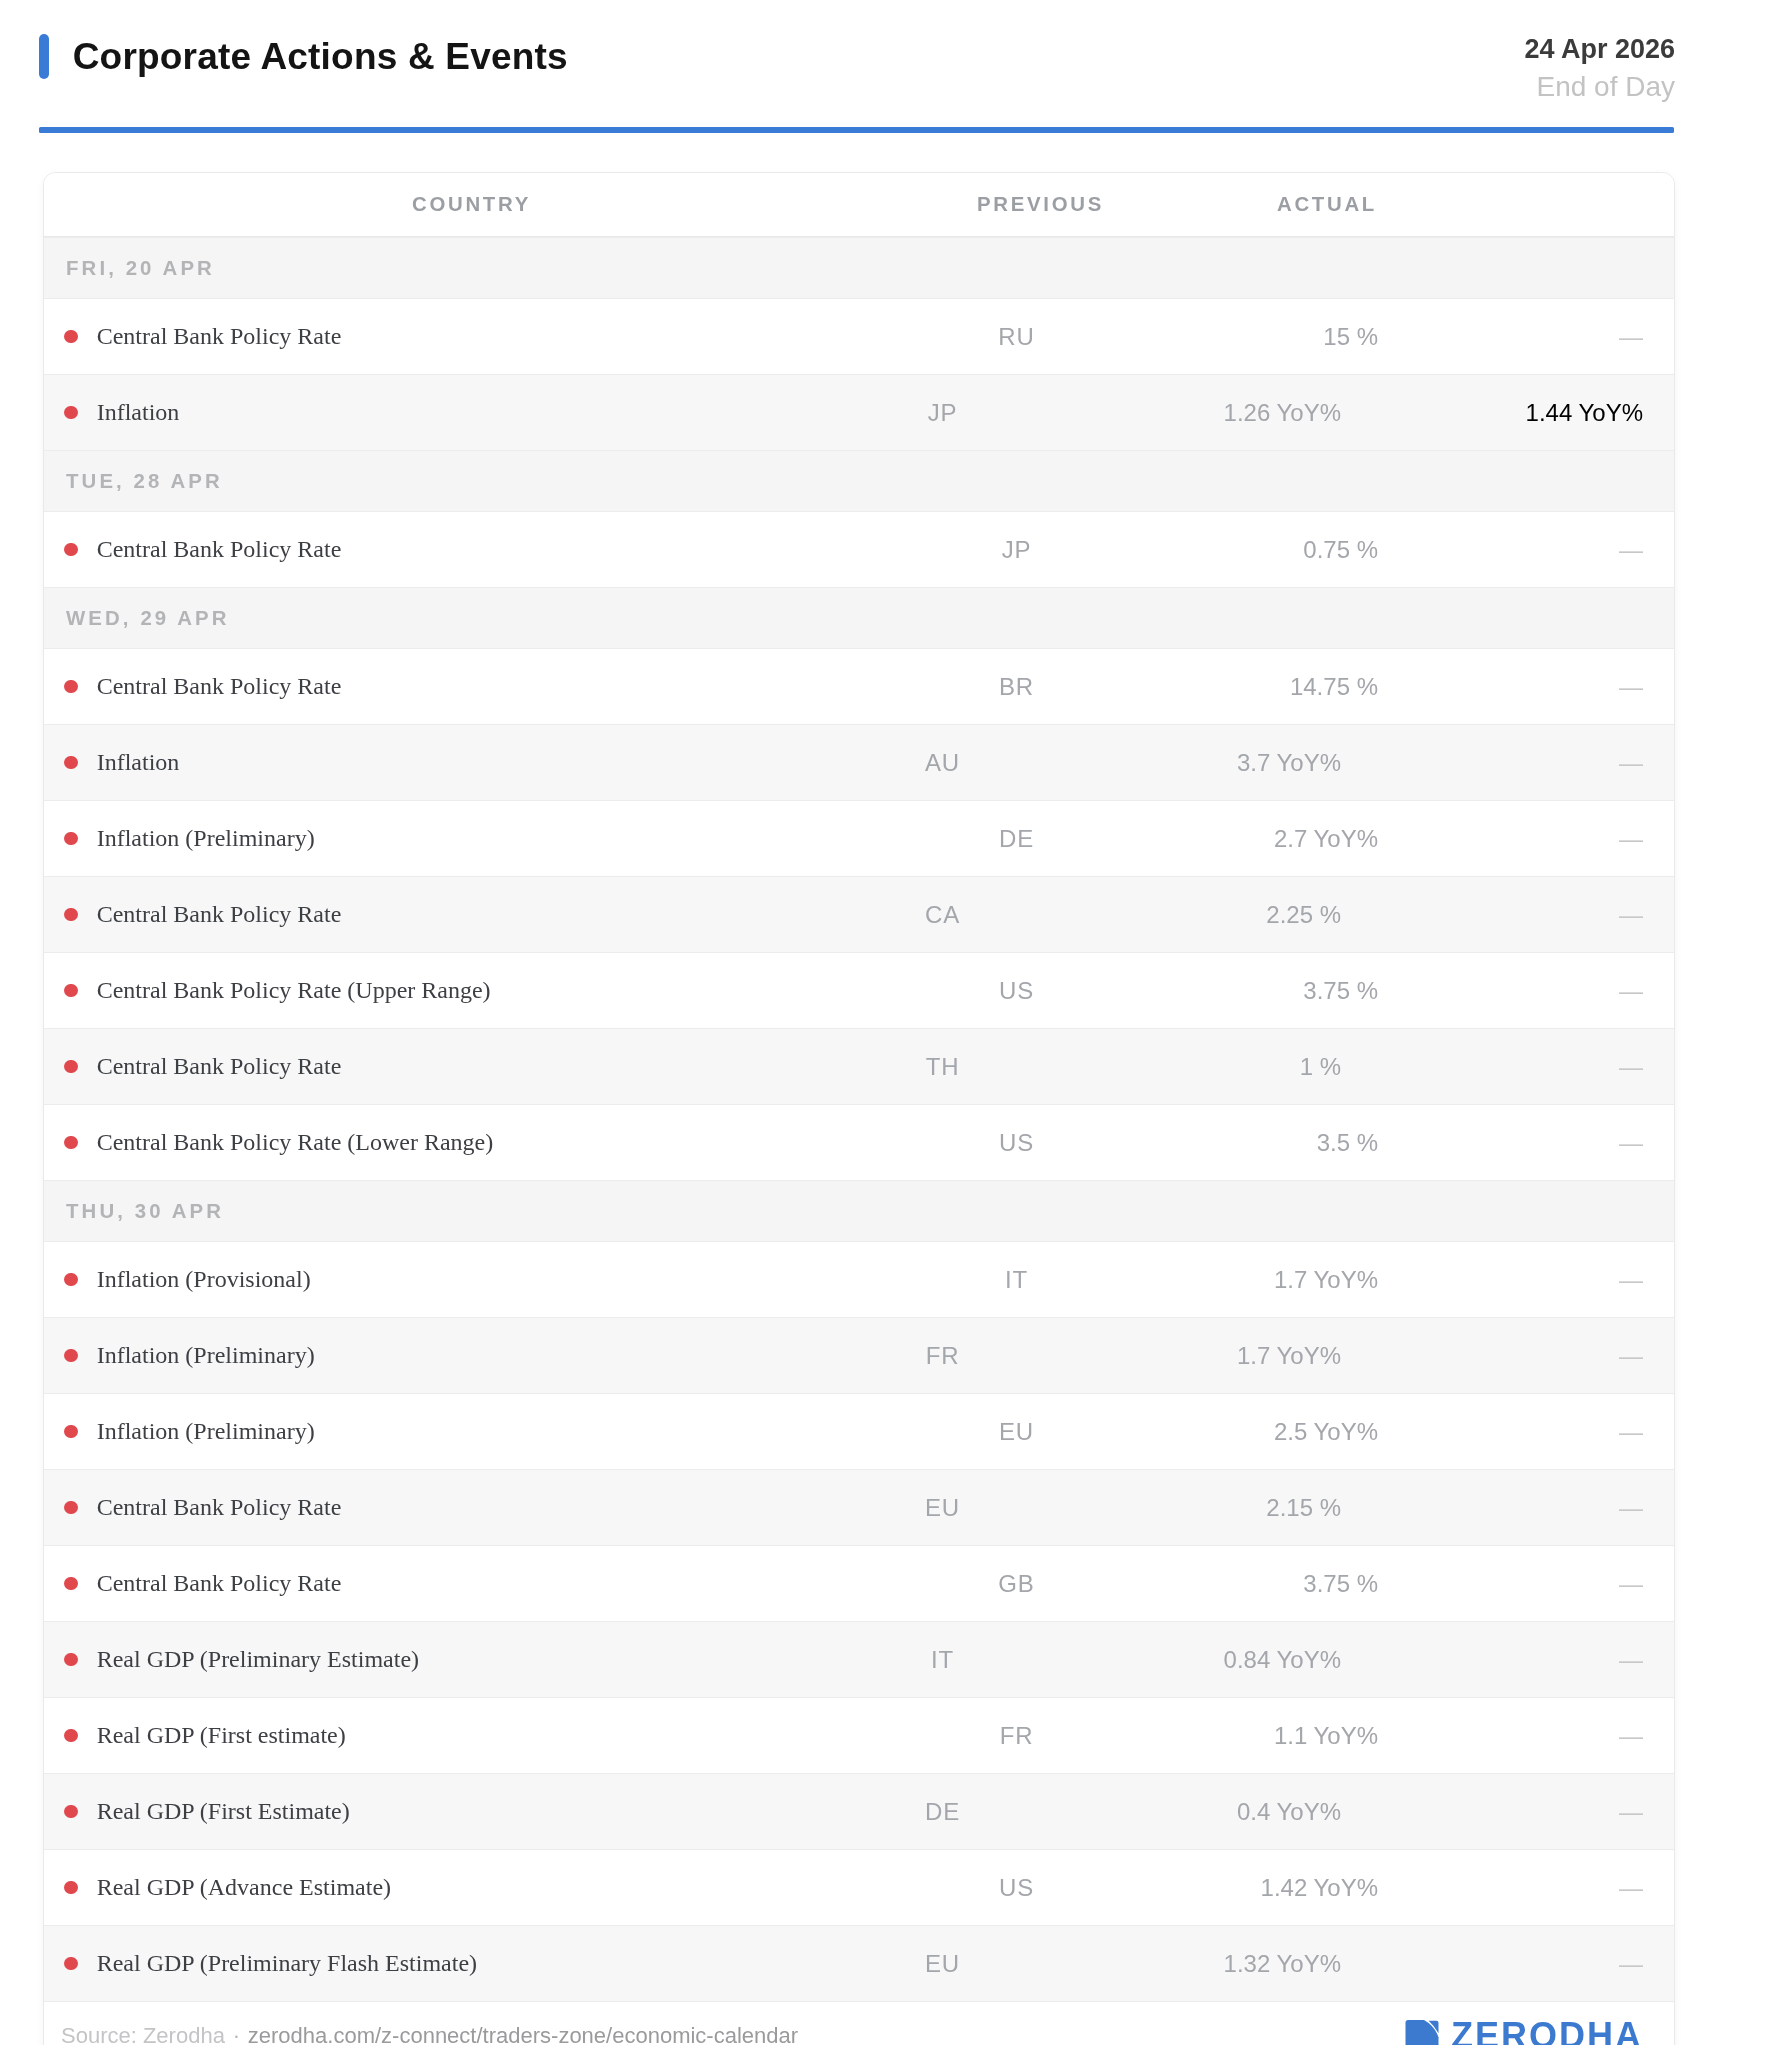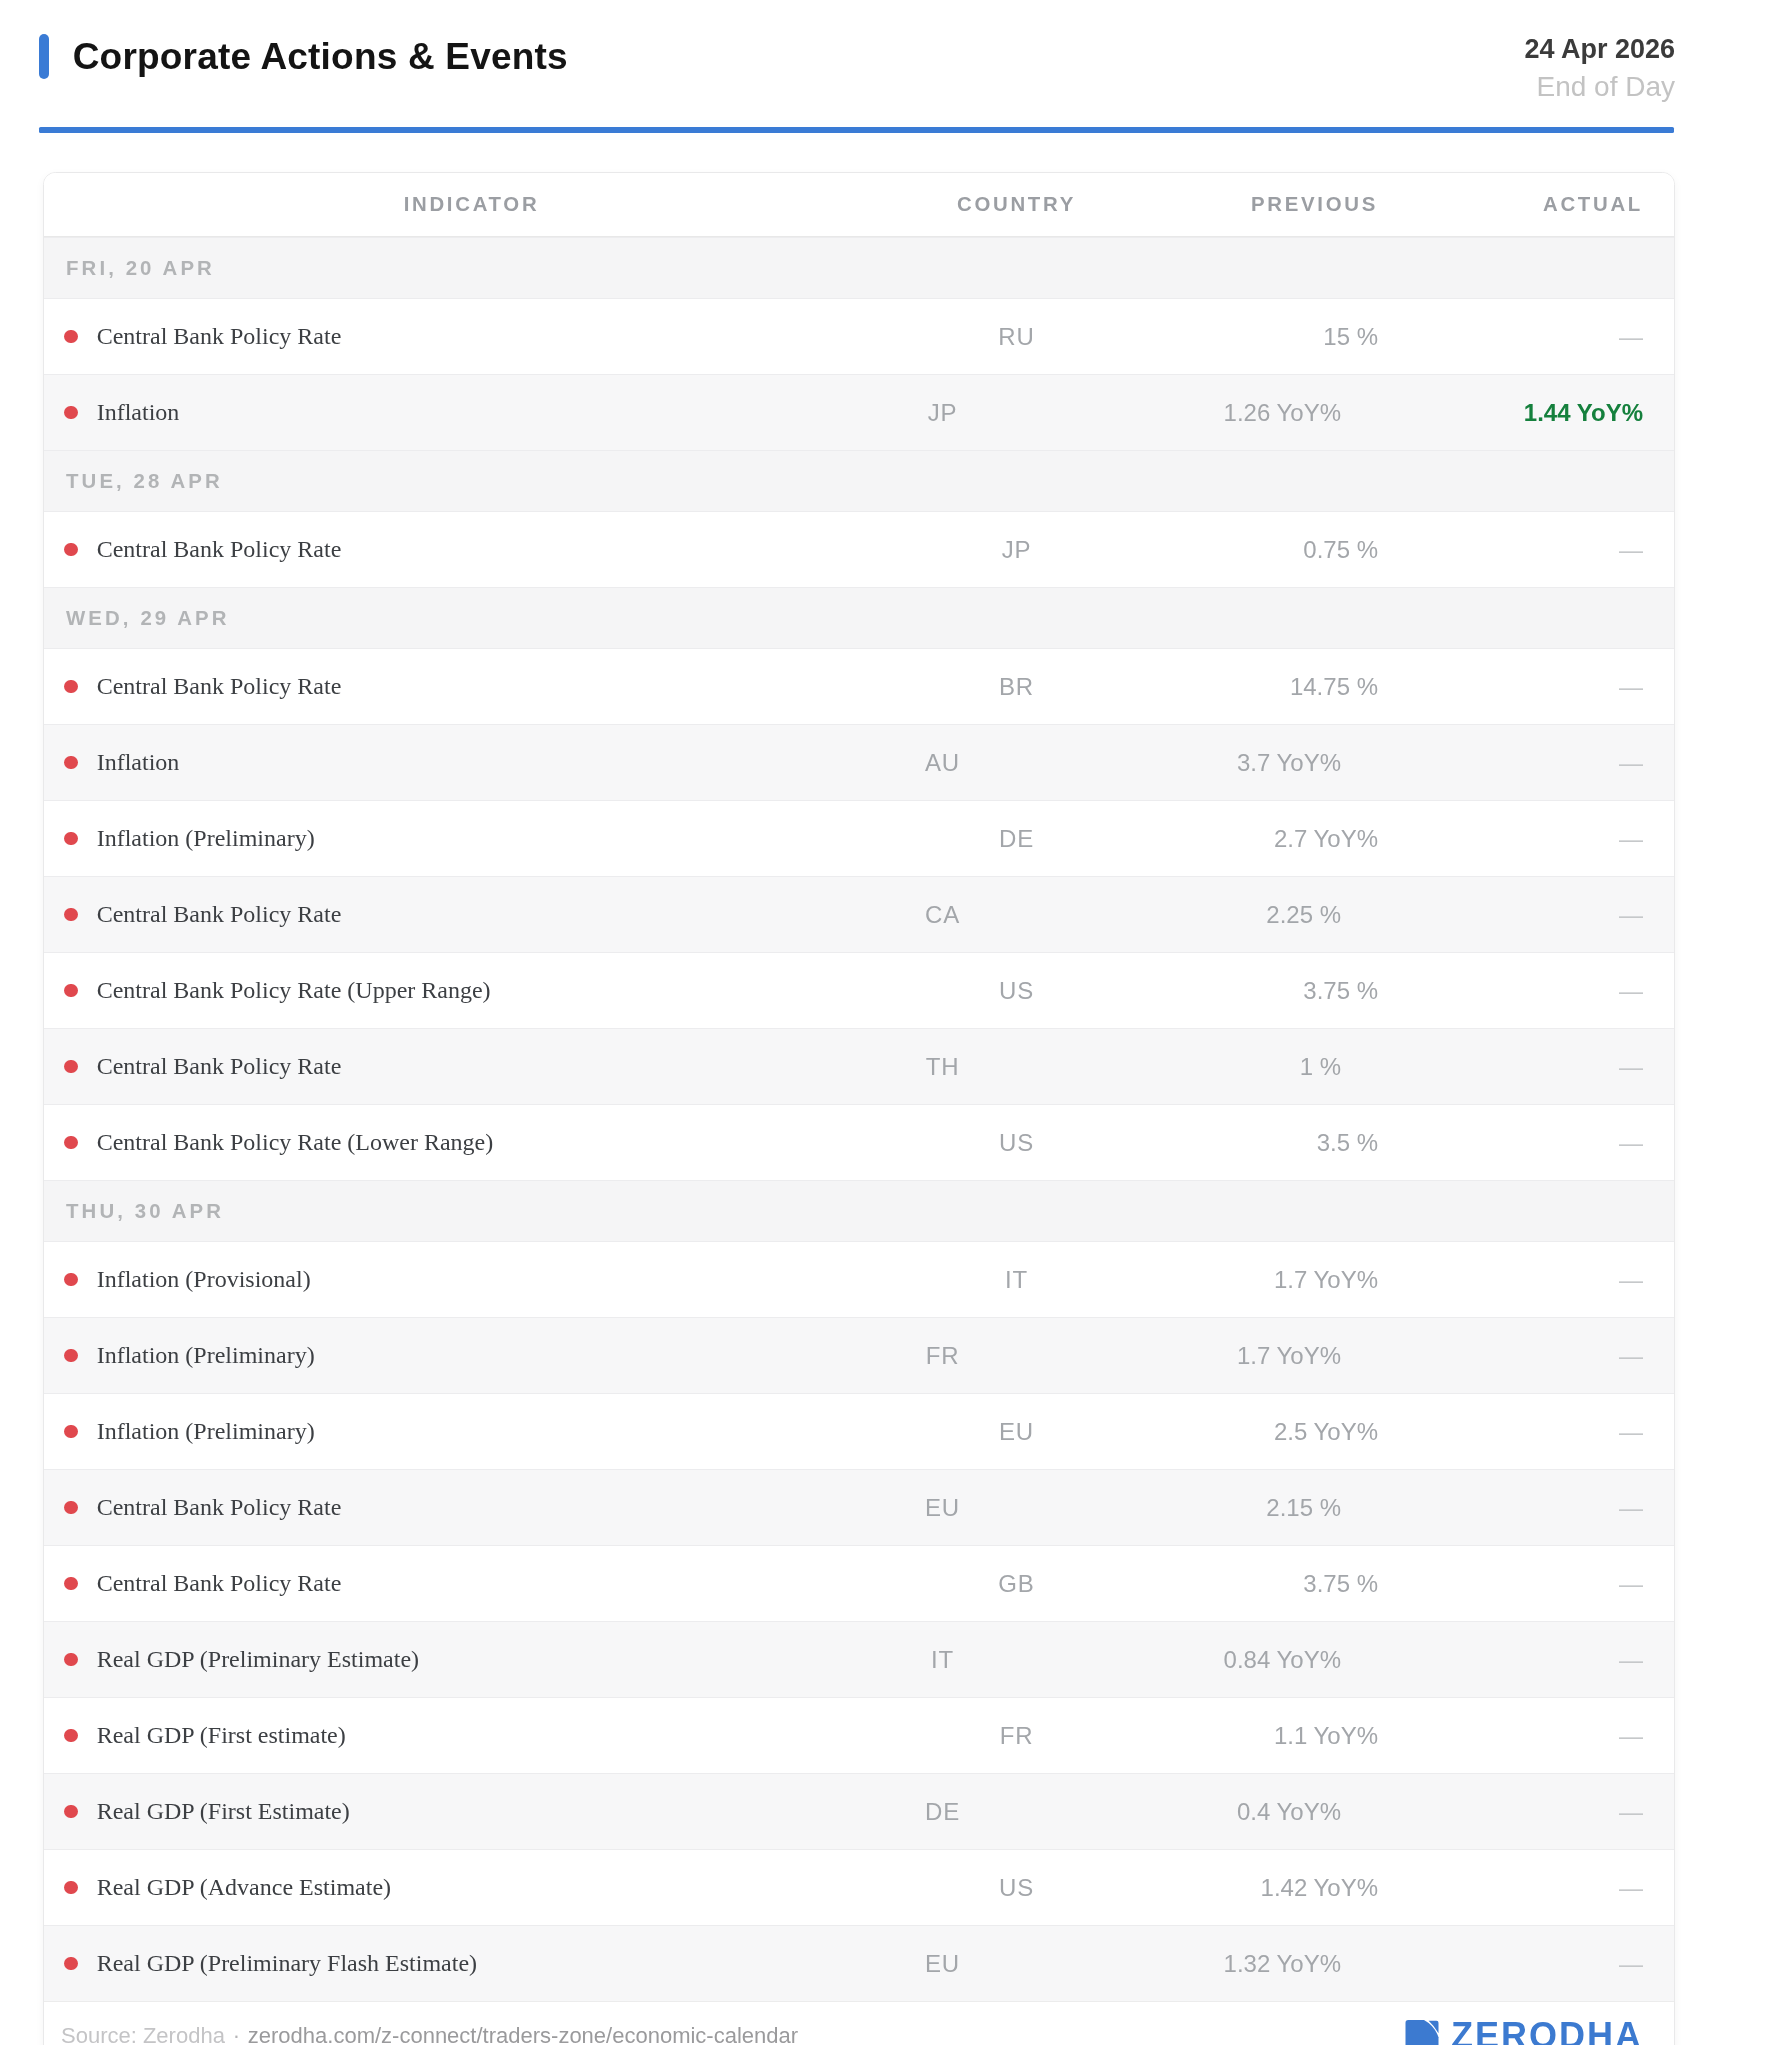--- a/index.html
+++ b/index.html
@@ -69,21 +69,21 @@
     display:flex;align-items:center;padding-left:20.4px;
     font-size:24px;color:var(--row-text);font-family:Liberation Serif, serif;
   }
   .dot{
     width:13.3px;height:13.3px;border-radius:50%;background:var(--dot);
     flex:0 0 13.3px;margin-right:19px;
   }
   .cell-country{text-align:center;font-size:24px;color:var(--muted);letter-spacing:0.8px;}
   .cell-previous{text-align:right;padding-right:30px;font-size:24px;color:var(--muted);}
   .cell-actual{text-align:right;padding-right:31px;font-size:24px;color:var(--faint);}
-  .cell-actual.strong{color:#15803d;font-weight:700;}
+  .cell-actual.strong{color:#000000;font-weight:400;}
   
   .card-footer{
     height:69px;border-top:0.8px solid #ececec;background:#fff;
     display:flex;align-items:center;justify-content:space-between;
     padding:0 31px 0 17px;
   }
   .source-line{font-size:22px;color:#c4c4c6;}
   .source-line .src-label{color:#c4c4c6;}
   .source-line .src-sep{color:#b5b5b7;margin:0 7.8px;}
   .source-line .src-url{color:#9a9a9c;}
@@ -103,21 +103,20 @@
   </div>
   <div class="date-wrap">
     <div class="report-date">24 Apr 2026</div>
     <div class="report-subtitle">End of Day</div>
   </div>
 </div>
 <div class="header-rule"></div>
 
 <div class="card">
   <div class="grid-row col-head-row">
-    <div class="col-head c1">INDICATOR</div>
     <div class="col-head c2">COUNTRY</div>
     <div class="col-head c3">PREVIOUS</div>
     <div class="col-head c4">ACTUAL</div>
   </div>
 
   <div>
       <div class="section-row">
         <div class="section-label">FRI, 20 APR</div>
       </div>
       <div class="grid-row data-row">

